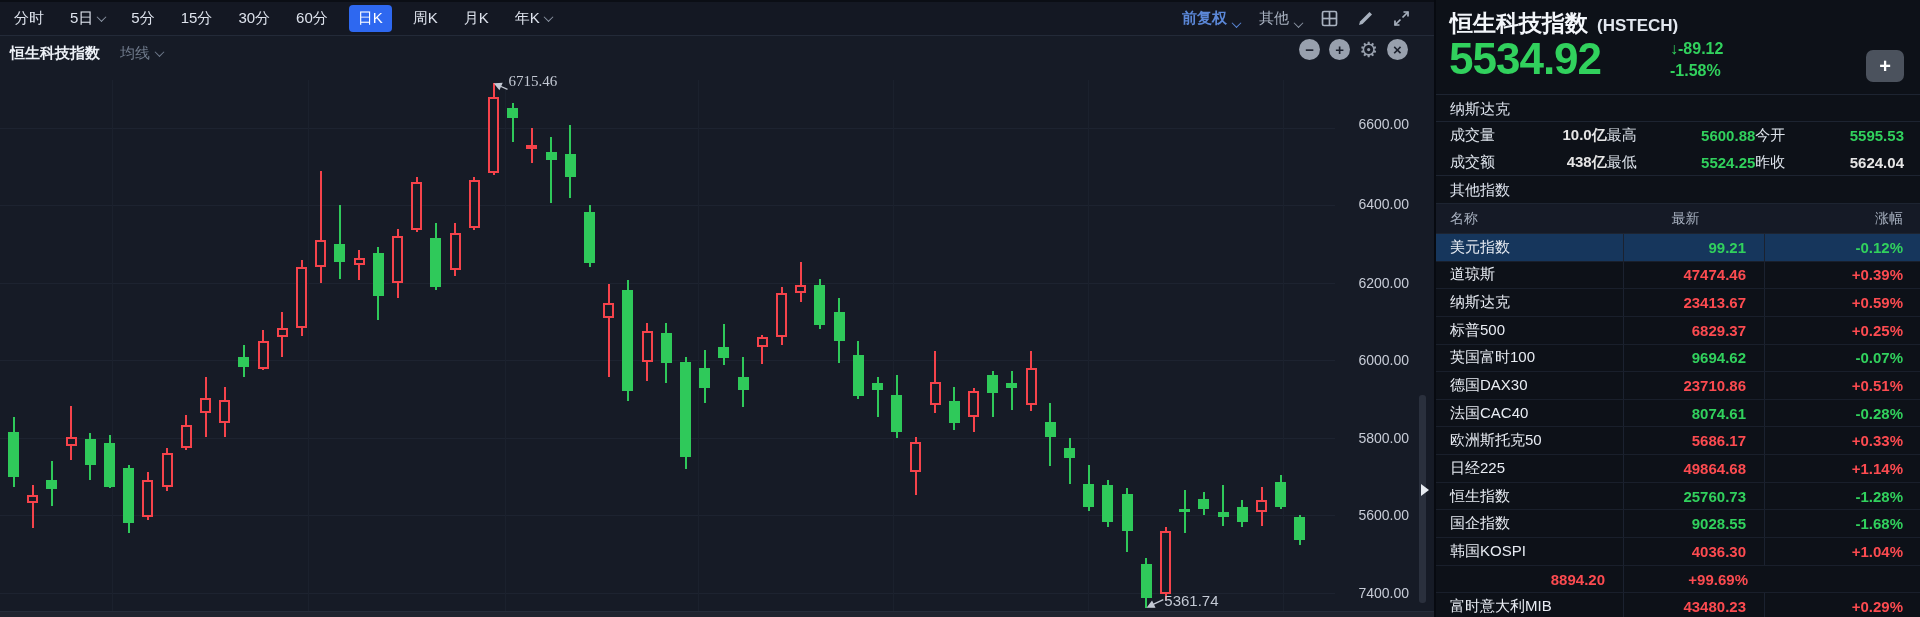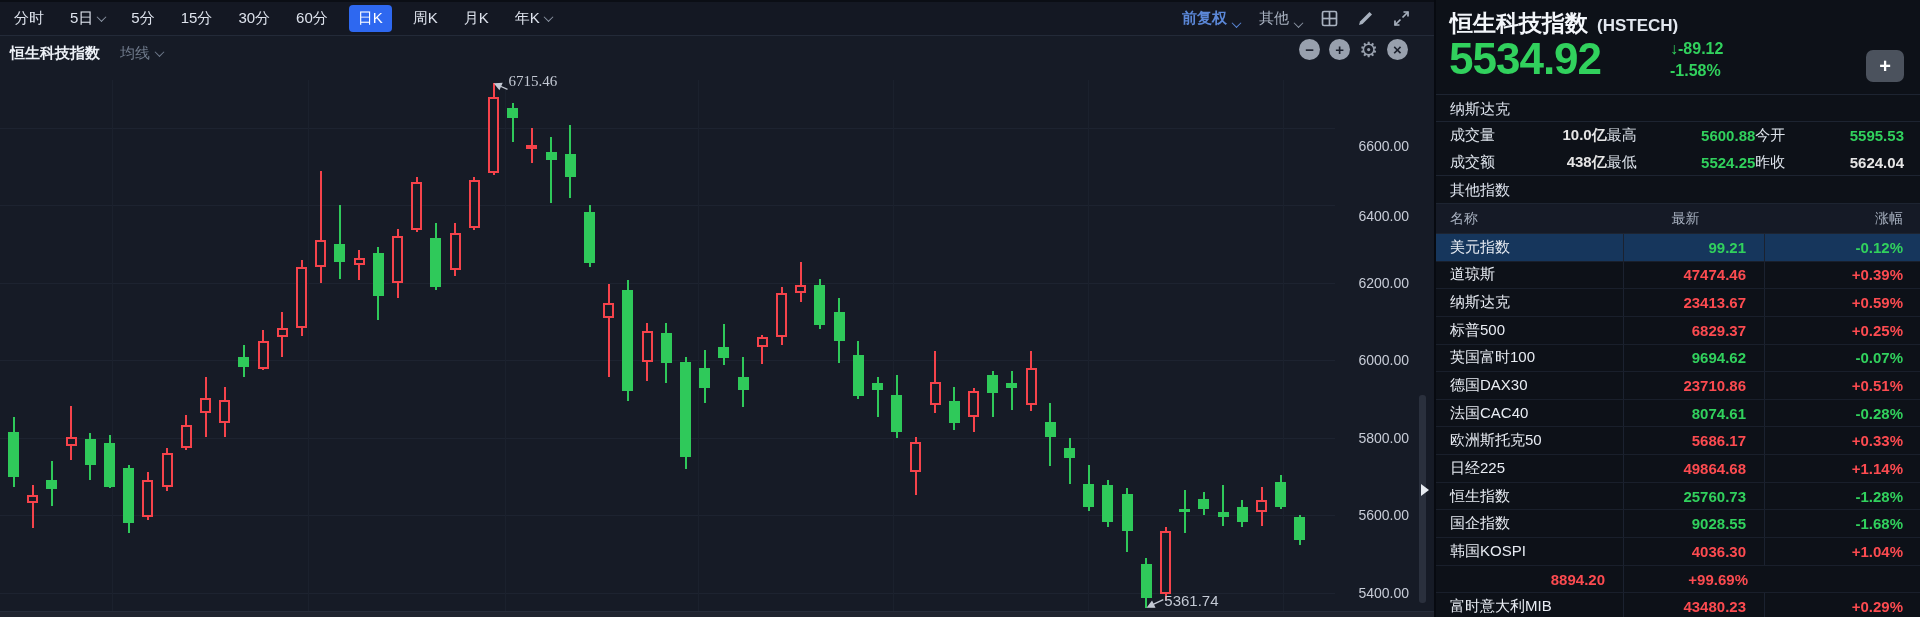--- a/index.html
+++ b/index.html
@@ -166,33 +166,33 @@
         </span>
       </div>
       <div class="controls">
           <span class="cbtn">−</span>
           <span class="cbtn">+</span>
           <span class="cbtn gearbtn">⚙</span>
           <span class="cbtn">×</span>
         </div>
       <div class="plot">
           <div class="hgrid" style="top: 128.02px;"></div>
-          <div class="ylabel" style="top: 146px;">6600.00</div>
+          <div class="ylabel" style="top: 124px;">6600.00</div>
           <div class="hgrid" style="top: 205.473px;"></div>
-          <div class="ylabel" style="top: 216px; text-align: right;">6400.00</div>
+          <div class="ylabel" style="top: 204px; text-align: right;">6400.00</div>
           <div class="hgrid" style="top: 282.925px;"></div>
           <div class="ylabel" style="top: 282.925px;">6200.00</div>
           <div class="hgrid" style="top: 360.378px;"></div>
           <div class="ylabel" style="top: 360.378px;">6000.00</div>
           <div class="hgrid" style="top: 437.83px;"></div>
           <div class="ylabel" style="top: 437.83px;">5800.00</div>
           <div class="hgrid" style="top: 515.283px;"></div>
           <div class="ylabel" style="top: 515.283px;">5600.00</div>
           <div class="hgrid" style="top: 592.735px;"></div>
-          <div class="ylabel" style="top: 592.735px;">5400.00</div>
+          <div class="ylabel" style="top: 592.735px;">7400.00</div>
           <div class="vgrid" style="left: 112px;"></div>
           <div class="vgrid" style="left: 308px;"></div>
           <div class="vgrid" style="left: 505px;"></div>
           <div class="vgrid" style="left: 698px;"></div>
           <div class="vgrid" style="left: 893px;"></div>
           <div class="vgrid" style="left: 1088px;"></div>
           <div class="vgrid" style="left: 1283px;"></div>
           <div class="wick down" style="left: 12.5px; top: 416.531px; height: 70.0944px;"></div>
           <div class="body down" style="left: 8px; top: 431.634px; height: 44.9224px;"></div>
           <div class="wick up" style="left: 31.7px; top: 485.076px; height: 43.3734px;"></div>

